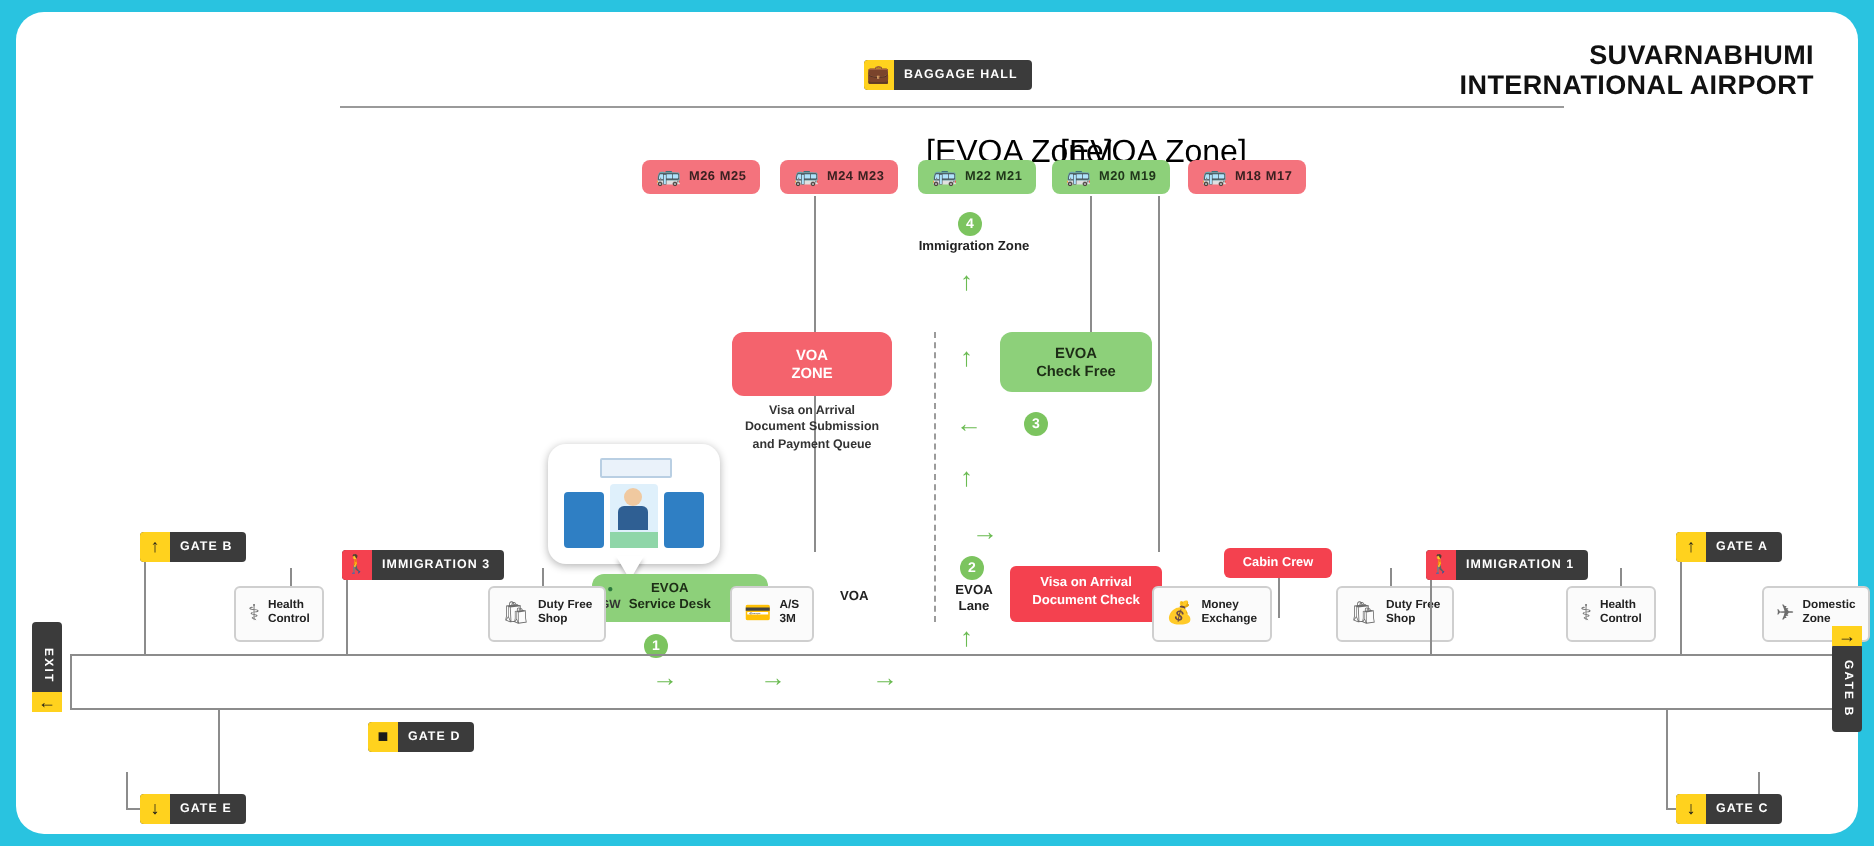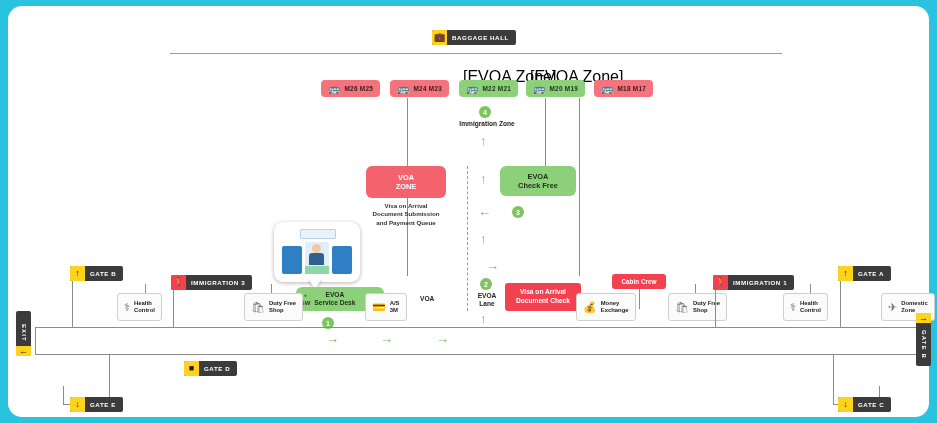--- a/index.html
+++ b/index.html
@@ -62,20 +62,22 @@
   .kpanel{position:absolute;background:#2f7fc4;border-radius:2px;}
   .ksign{position:absolute;background:#eaf2fa;border:1px solid #b9cfe3;border-radius:1px;}
 </style>
 </head>
 <body>
 
 <div id="stage">
  <div id="card">
 
   <div class="abs txt" id="title">
+    <div>SUVARNABHUMI</div>
+    <div>INTERNATIONAL AIRPORT</div>
   </div>
 
   <div class="abs" id="toprule"></div>
 
   <div class="abs badge" style="left:424px;top:24px;">
     <span class="ic">💼</span>
     <span class="lb">BAGGAGE HALL</span>
   </div>
 
   <div class="abs" style="left:313px;top:74px;">

